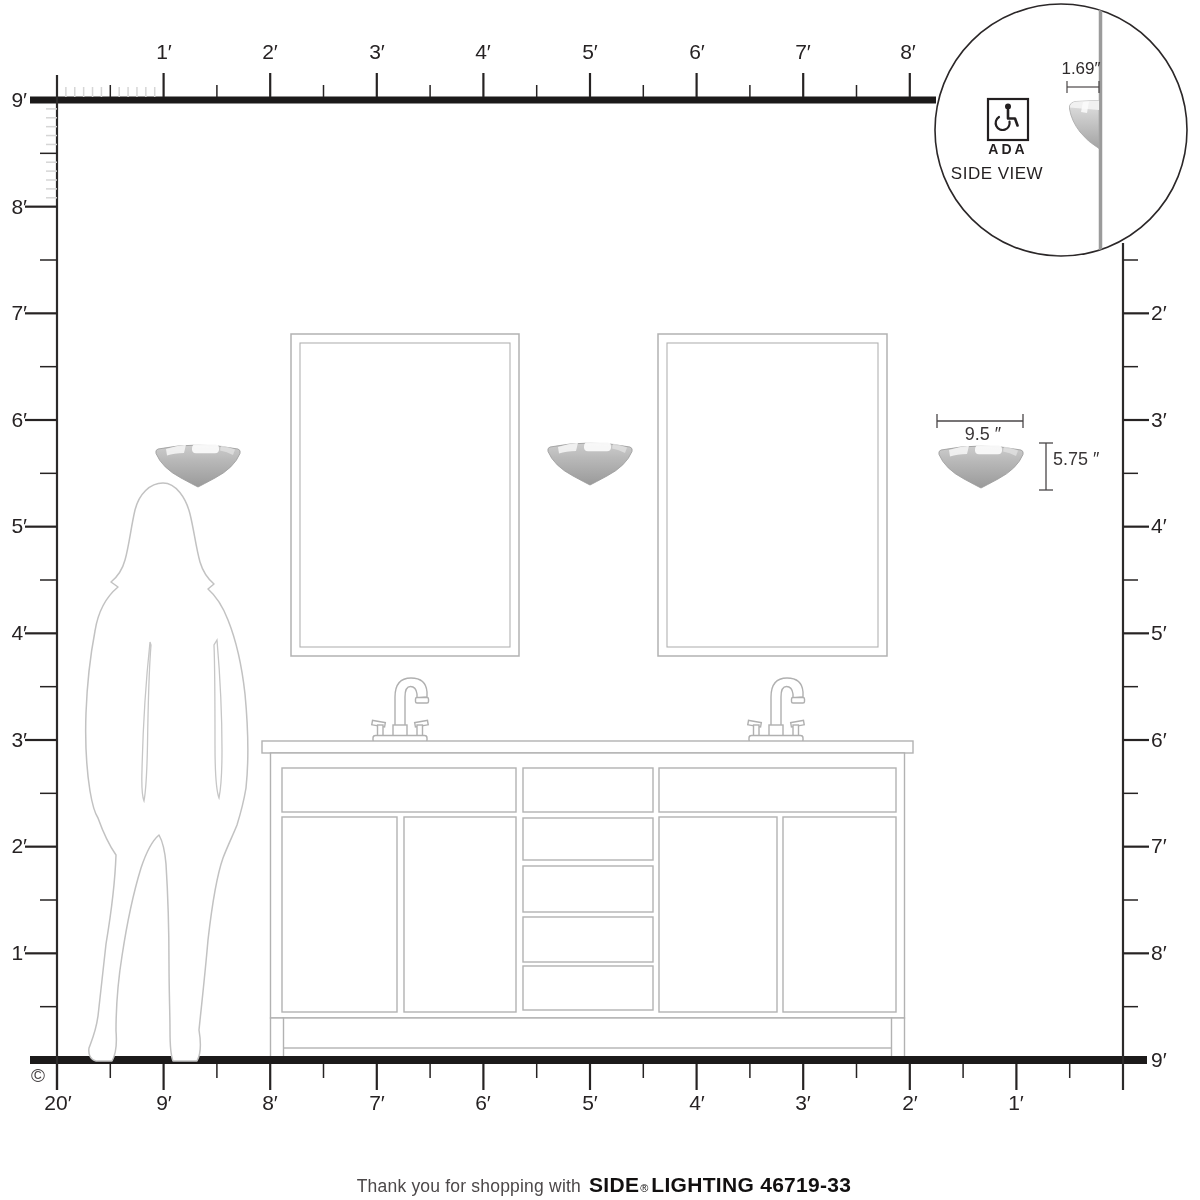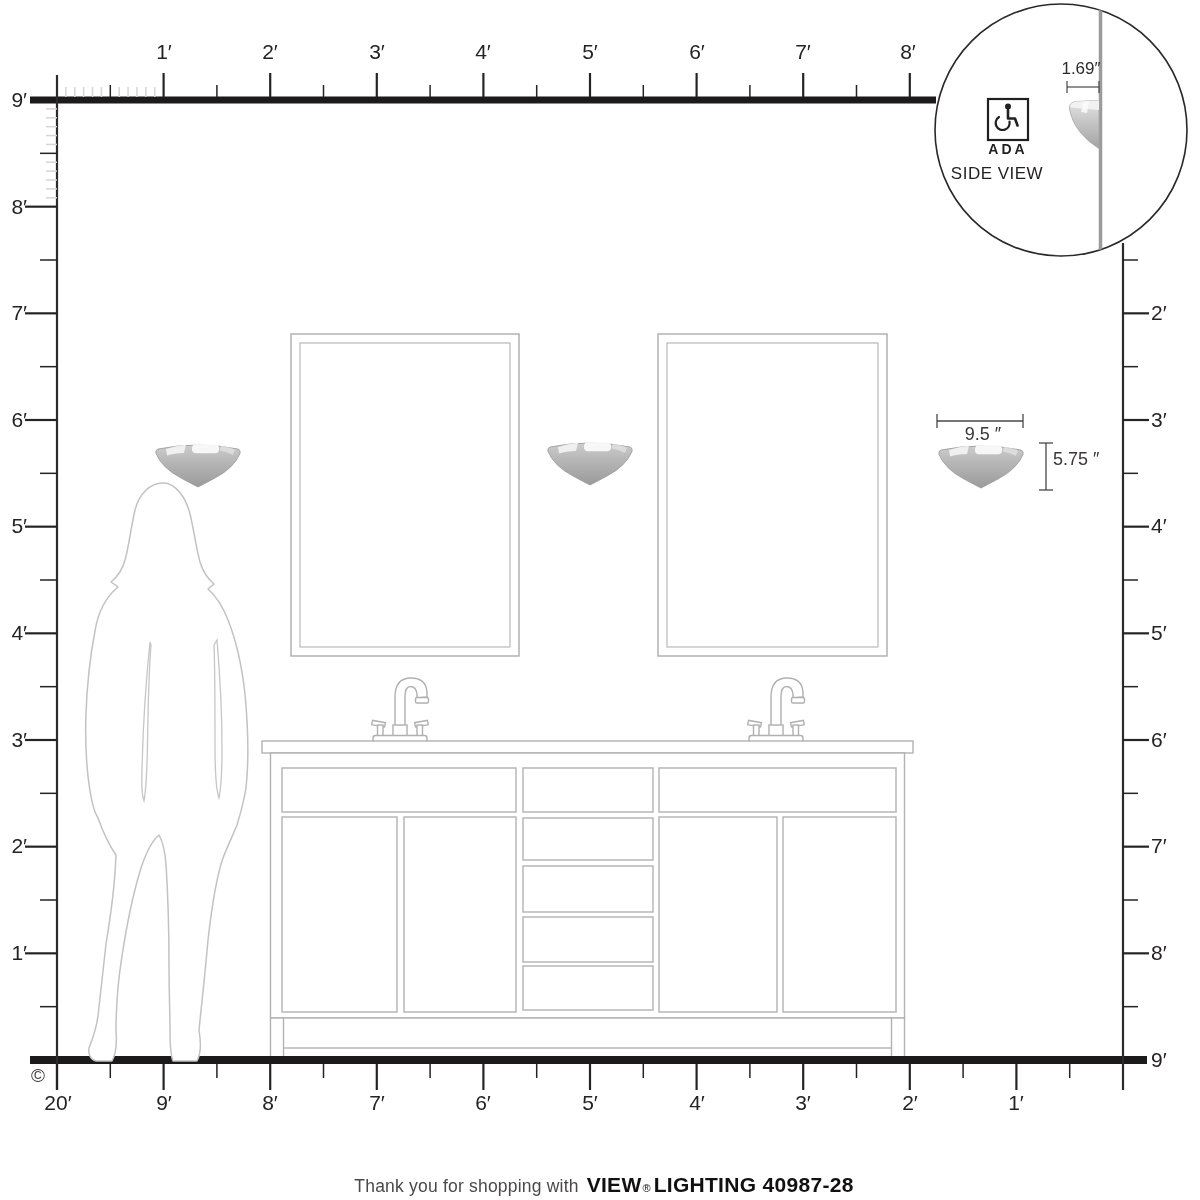--- a/index.html
+++ b/index.html
@@ -296,18 +296,18 @@
 <span class="dim cx" style="left:983px;top:392px">9.5 ″</span>
 <span class="dim" style="left:1053px;top:449px">5.75 ″</span>
 <span id="inset-dim-label" style="left:1081px;top:59px">1.69″</span>
 <span id="ada-label" style="left:1008px;top:141px">ADA</span>
 <span id="side-view-label" style="left:997px;top:164px">SIDE VIEW</span>
 
 <span id="copyright">©</span>
 
 <div id="footer">
   <span class="thanks">Thank you for shopping with</span>
-  <span class="brand">VIEW</span>
+  <span class="brand">SIDE</span>
   <span class="reg">®</span>
-  <span class="suffix">LIGHTING 40987-28</span>
+  <span class="suffix">LIGHTING 46719-33</span>
 </div>
 
 </div>
 
 </body></html>

